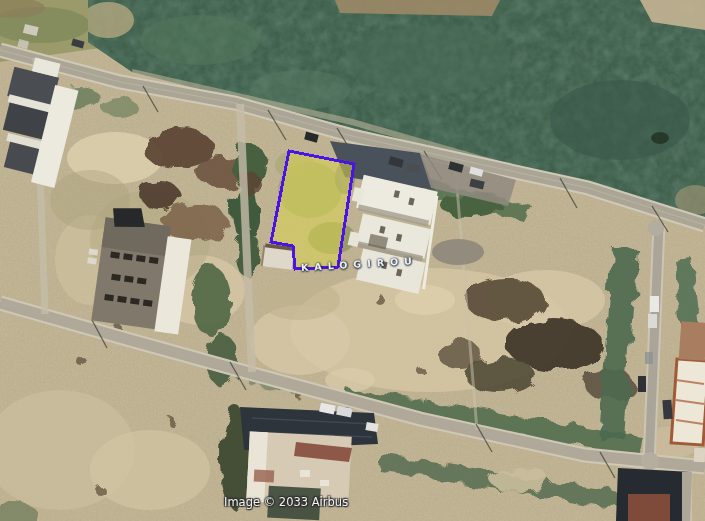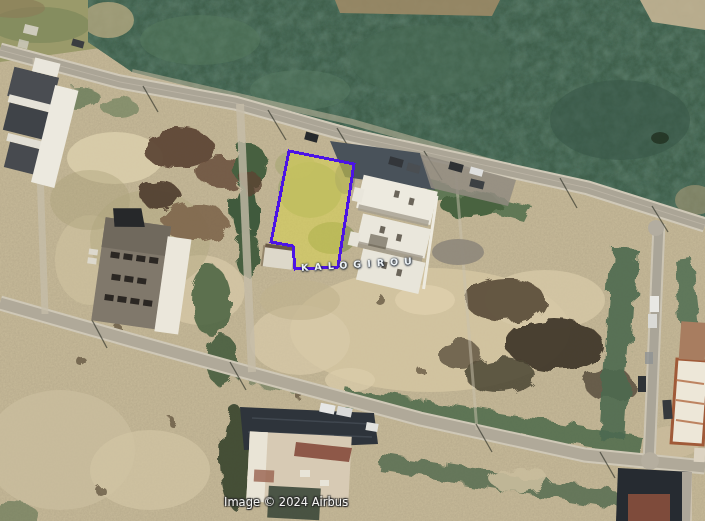--- a/index.html
+++ b/index.html
@@ -270,14 +270,14 @@
     <rect x="663" y="400" width="9" height="19" fill="#35393d" transform="rotate(-4 667 409)"></rect>
     <rect x="320" y="404" width="15" height="9" fill="#e6e7e6" transform="rotate(12 327 408)"></rect>
     <rect x="337" y="407" width="15" height="9" fill="#d9dad9" transform="rotate(12 344 411)"></rect>
     <rect x="366" y="423" width="12" height="8" fill="#e2e2de" transform="rotate(10 372 427)"></rect>
   </g>
 
   <polygon stroke-linejoin="miter" shape-rendering="crispEdges" points="289,151 354,164 338,267 295,269 293,246 271,242" fill="#d9d44e" fill-opacity="0.55" stroke="#4c13e6" stroke-width="3"></polygon>
 </svg>
 
 <div class="street-label">KALOGIROU</div>
-<div class="attribution">Image © 2024 Airbus</div>
+<div class="attribution">Image © 2033 Airbus</div>
 </div>
 
 </body></html>

